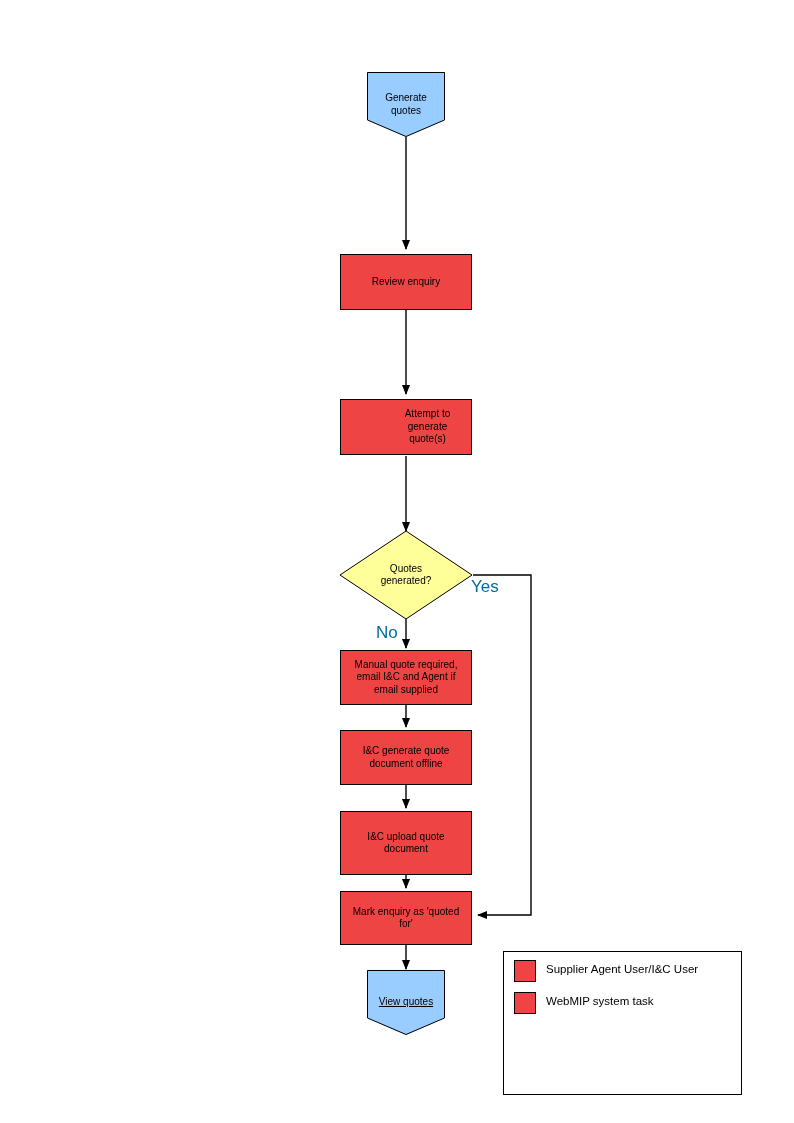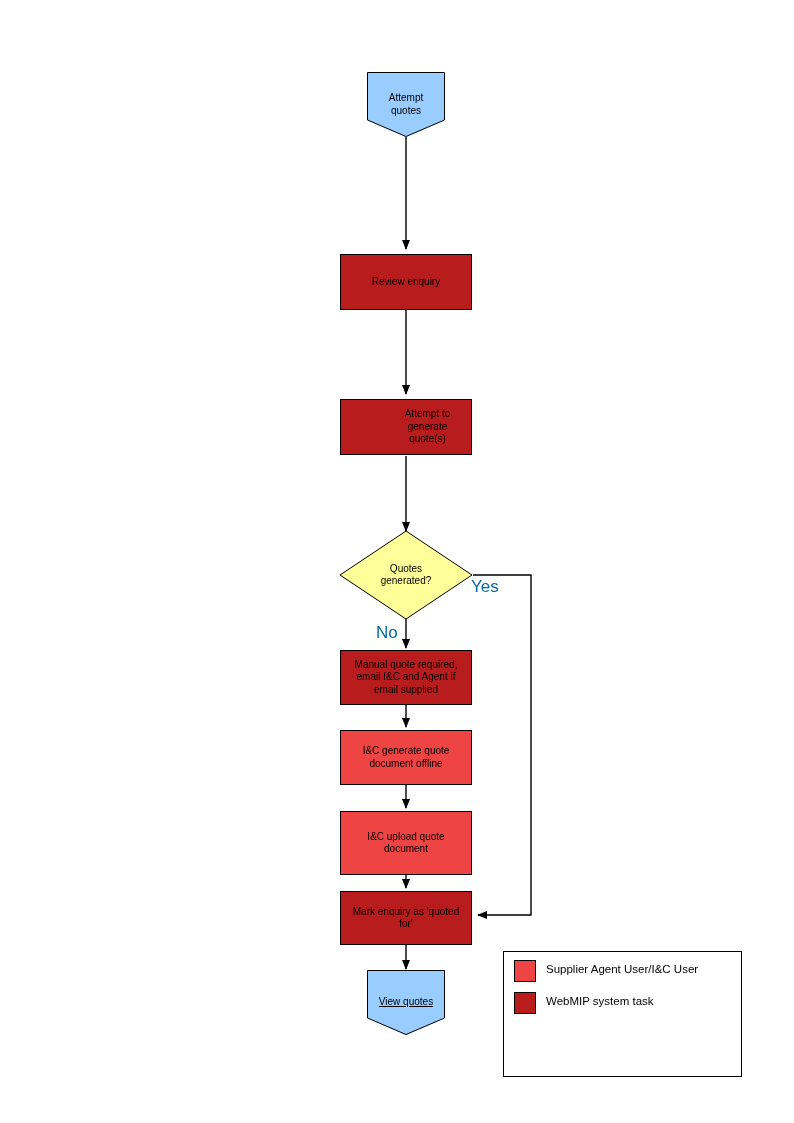--- a/index.html
+++ b/index.html
@@ -32,21 +32,21 @@
     line-height: 1.25;
     color: #000000;
   }
   .node .label {
     padding: 0 4px;
     white-space: pre-line;
   }
   .rect {
     border: 1px solid #000000;
   }
-  .fill-yellow { background: #b91c1c; }
+  .fill-yellow { background: #ef4444; }
   .fill-blue   { background: #ef4444; }
   .fill-green  { background: #99cc66; }
 
   
   .pent-down {
     background: #99ccff;
     clip-path: polygon(0% 0%, 100% 0%, 100% 74%, 50% 100%, 0% 74%);
   }
   .diamond-wrap {
     position: absolute;
@@ -71,21 +71,21 @@
     position: absolute;
     font-size: 17px;
     color: #0369a1;
     font-family: "Liberation Sans", sans-serif;
   }
   #legend {
     position: absolute;
     left: 503px;
     top: 951px;
     width: 239px;
-    height: 126px;
+    height: 144px;
     border: 1px solid #000000;
     background: #ffffff;
     box-sizing: border-box;
     padding: 8px 8px 15px 10px;
   }
   .legend-row {
     display: flex;
     align-items: flex-start;
     margin-bottom: 10px;
   }
@@ -129,21 +129,21 @@
   <line x1="406" y1="785" x2="406" y2="808" stroke="#000" stroke-width="1.4" marker-end="url(#arrow)"></line>
 
   <line x1="406" y1="866" x2="406" y2="888" stroke="#000" stroke-width="1.4" marker-end="url(#arrow)"></line>
 
   <line x1="406" y1="945" x2="406" y2="969" stroke="#000" stroke-width="1.4" marker-end="url(#arrow)"></line>
 
   <polyline points="473,575 531,575 531,915 478,915" fill="none" stroke="#000" stroke-width="1.4" marker-end="url(#arrow)"></polyline>
 </svg>
 
 <div class="node pent-down" style="left:367px; top:72px; width:78px; height:65px;">
-  <span class="label">Attempt
+  <span class="label">Generate
 quotes</span>
 </div>
 <svg style="position:absolute; left:367px; top:72px; width:78px; height:65px;" xmlns="http://www.w3.org/2000/svg">
   <polygon points="0.5,0.5 77.5,0.5 77.5,48 39,64.5 0.5,48" fill="none" stroke="#000" stroke-width="1"></polygon>
 </svg>
 
 <div class="node rect fill-yellow" style="left:340px; top:254px; width:132px; height:56px;">
   <span class="label">Review enquiry</span>
 </div>
 

